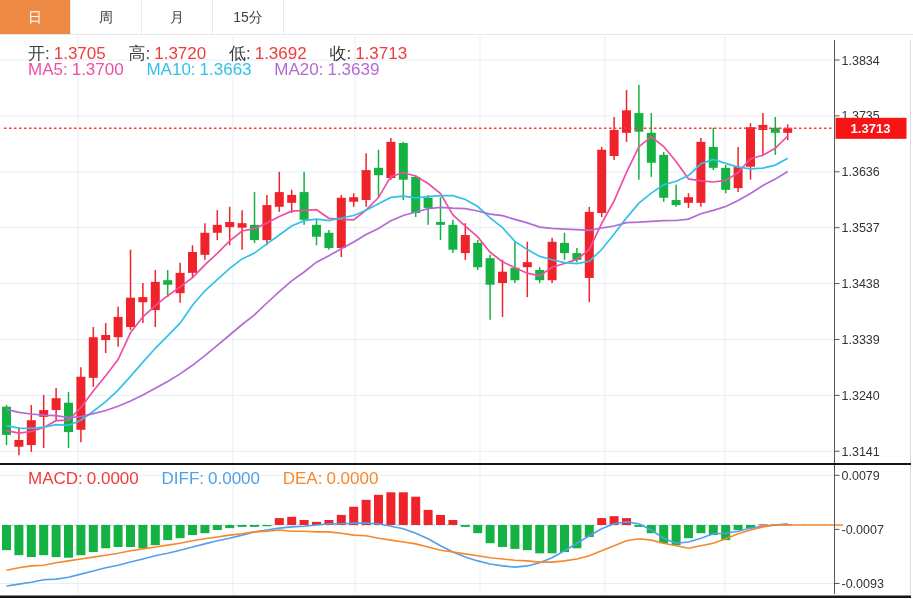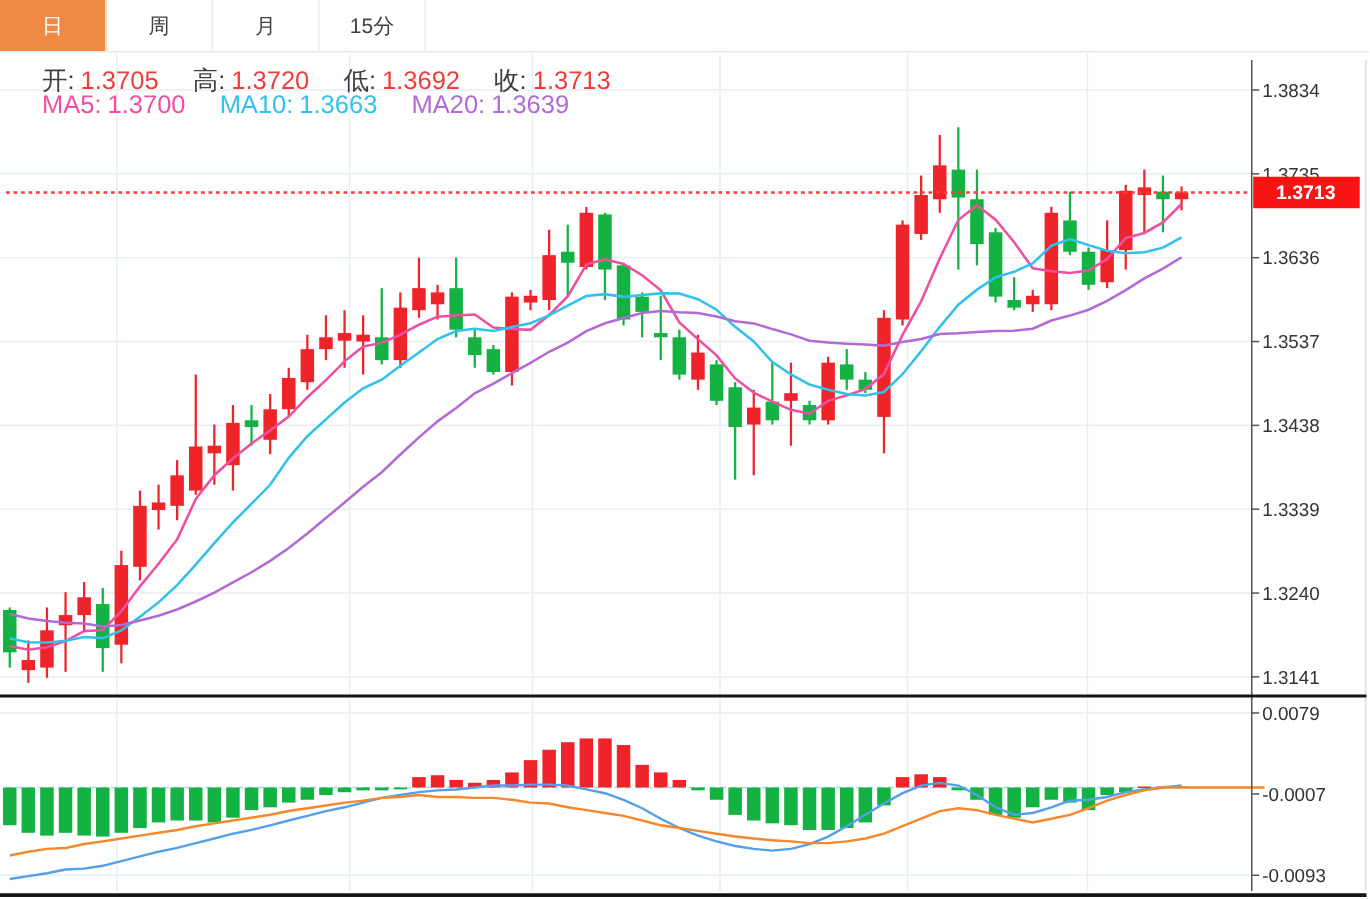--- a/index.html
+++ b/index.html
@@ -292,14 +292,19 @@
     <span class="lab">低:</span><span class="val-red">1.3692</span><span class="lg-gap"></span>
     <span class="lab">收:</span><span class="val-red">1.3713</span>
   </div>
 
   <div class="legend" style="top:60px;text-align:center;">
     <span class="ma5">MA5:</span><span class="ma5">1.3700</span><span class="lg-gap"></span>
     <span class="ma10">MA10:</span><span class="ma10">1.3663</span><span class="lg-gap"></span>
     <span class="ma20">MA20:</span><span class="ma20">1.3639</span>
   </div>
 
+  <div class="legend" style="top:469px;">
+    <span class="val-red">MACD:</span><span class="val-red">0.0000</span><span class="lg-gap"></span>
+    <span class="diff">DIFF:</span><span class="diff">0.0000</span><span class="lg-gap"></span>
+    <span class="dea">DEA:</span><span class="dea">0.0000</span>
+  </div>
 
 </div>
 
 </body></html>

